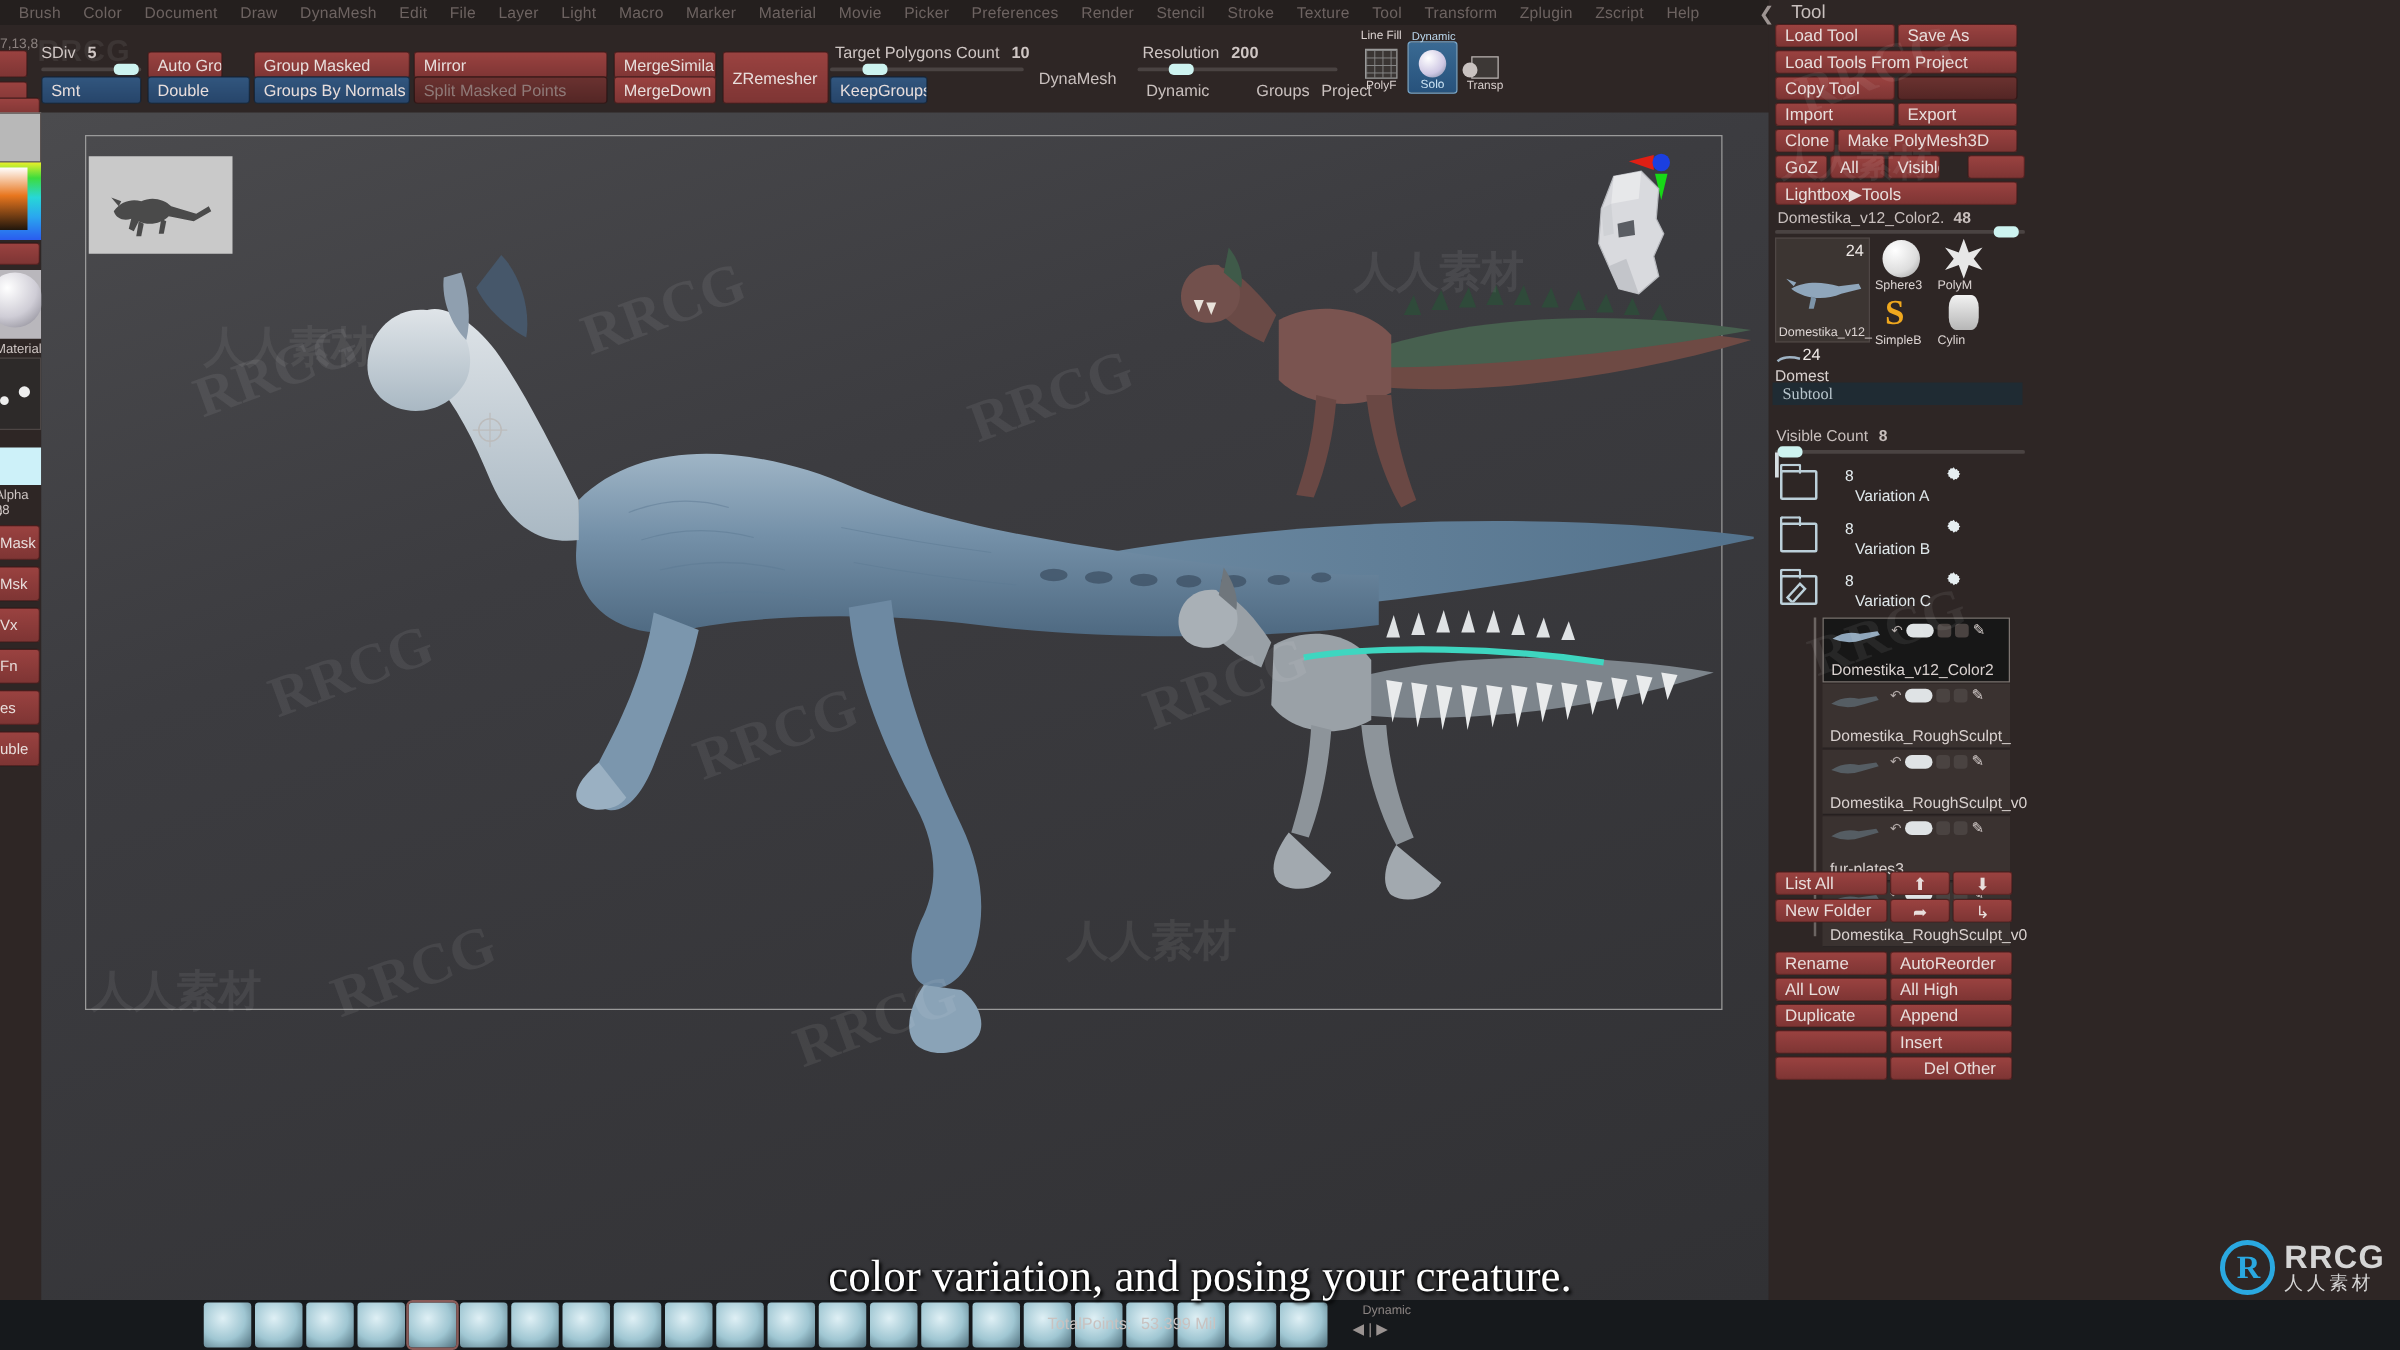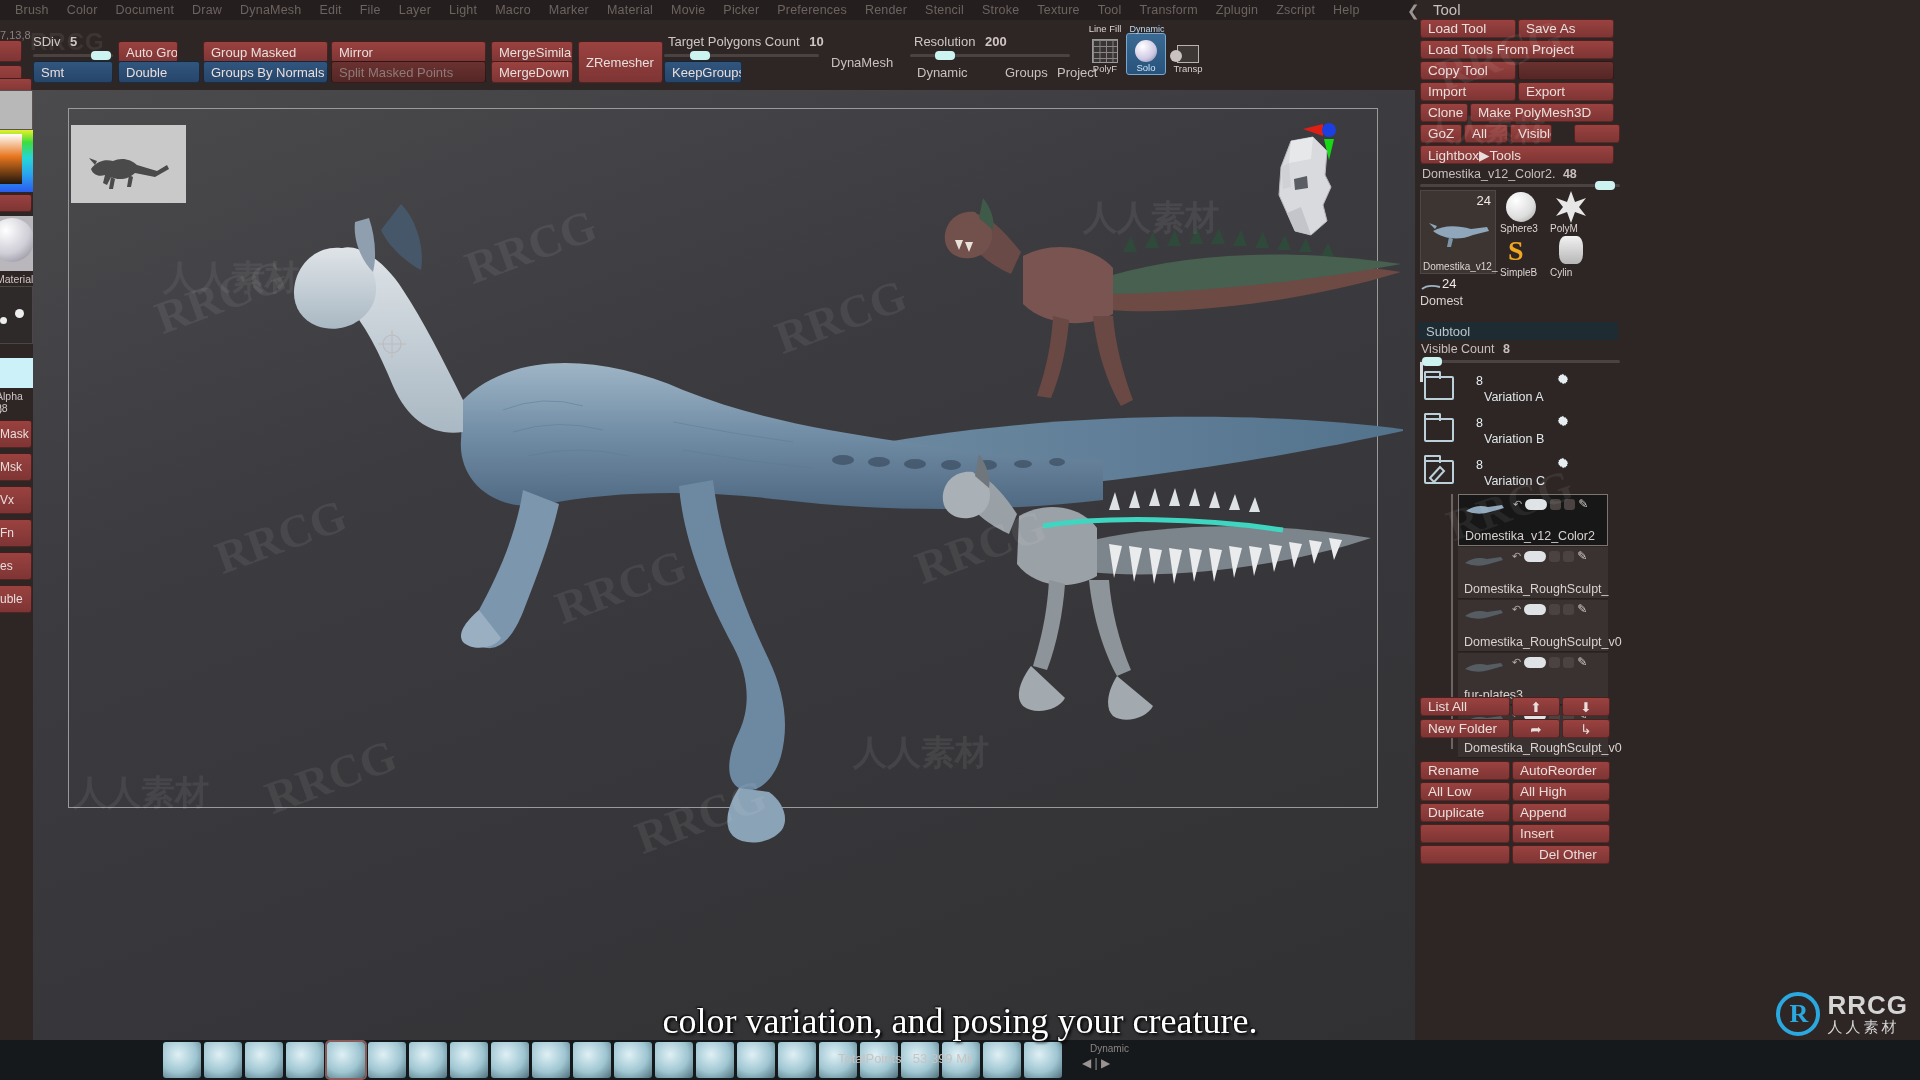--- a/index.html
+++ b/index.html
@@ -517,21 +517,21 @@
     </div>
 
     <div style="position:absolute; left:5px; top:278px; width:60px; height:34px;">
       <span style="position:absolute; left:22px; top:-2px; color:#efe9e7; font-size:13px;">24</span>
       <svg style="position:absolute;left:0;top:4px;" width="22" height="14" viewBox="0 0 22 14">
         <path d="M2 7 q6 -5 18 -2" stroke="#9fb3c4" stroke-width="2" fill="none"></path>
       </svg>
       <span style="position:absolute; left:0; top:16px; color:#d9d1cf; font-size:12.5px;">Domest</span>
     </div>
 
-    <div class="panelhdr" style="left:3px; top:322px; width:200px; height:18px;">Subtool</div>
+    <div class="panelhdr" style="left:3px; top:306px; width:200px; height:18px;font-family:Liberation Serif, serif;">Subtool</div>
     <div class="rtitle" style="left:6px; top:342px; font-size:12.5px;">
       <span>Visible Count</span>
       <b style="margin-left:5px;">8</b>
     </div>
     <div class="sld" style="left:5px; top:360px; width:200px;">
       <div class="knob" style="left:2px;"></div>
     </div>
     <div style="position:absolute; left:5px; top:362px; width:3px; height:20px; background:#d5dde1;"></div>
 
     <div id="folders">

